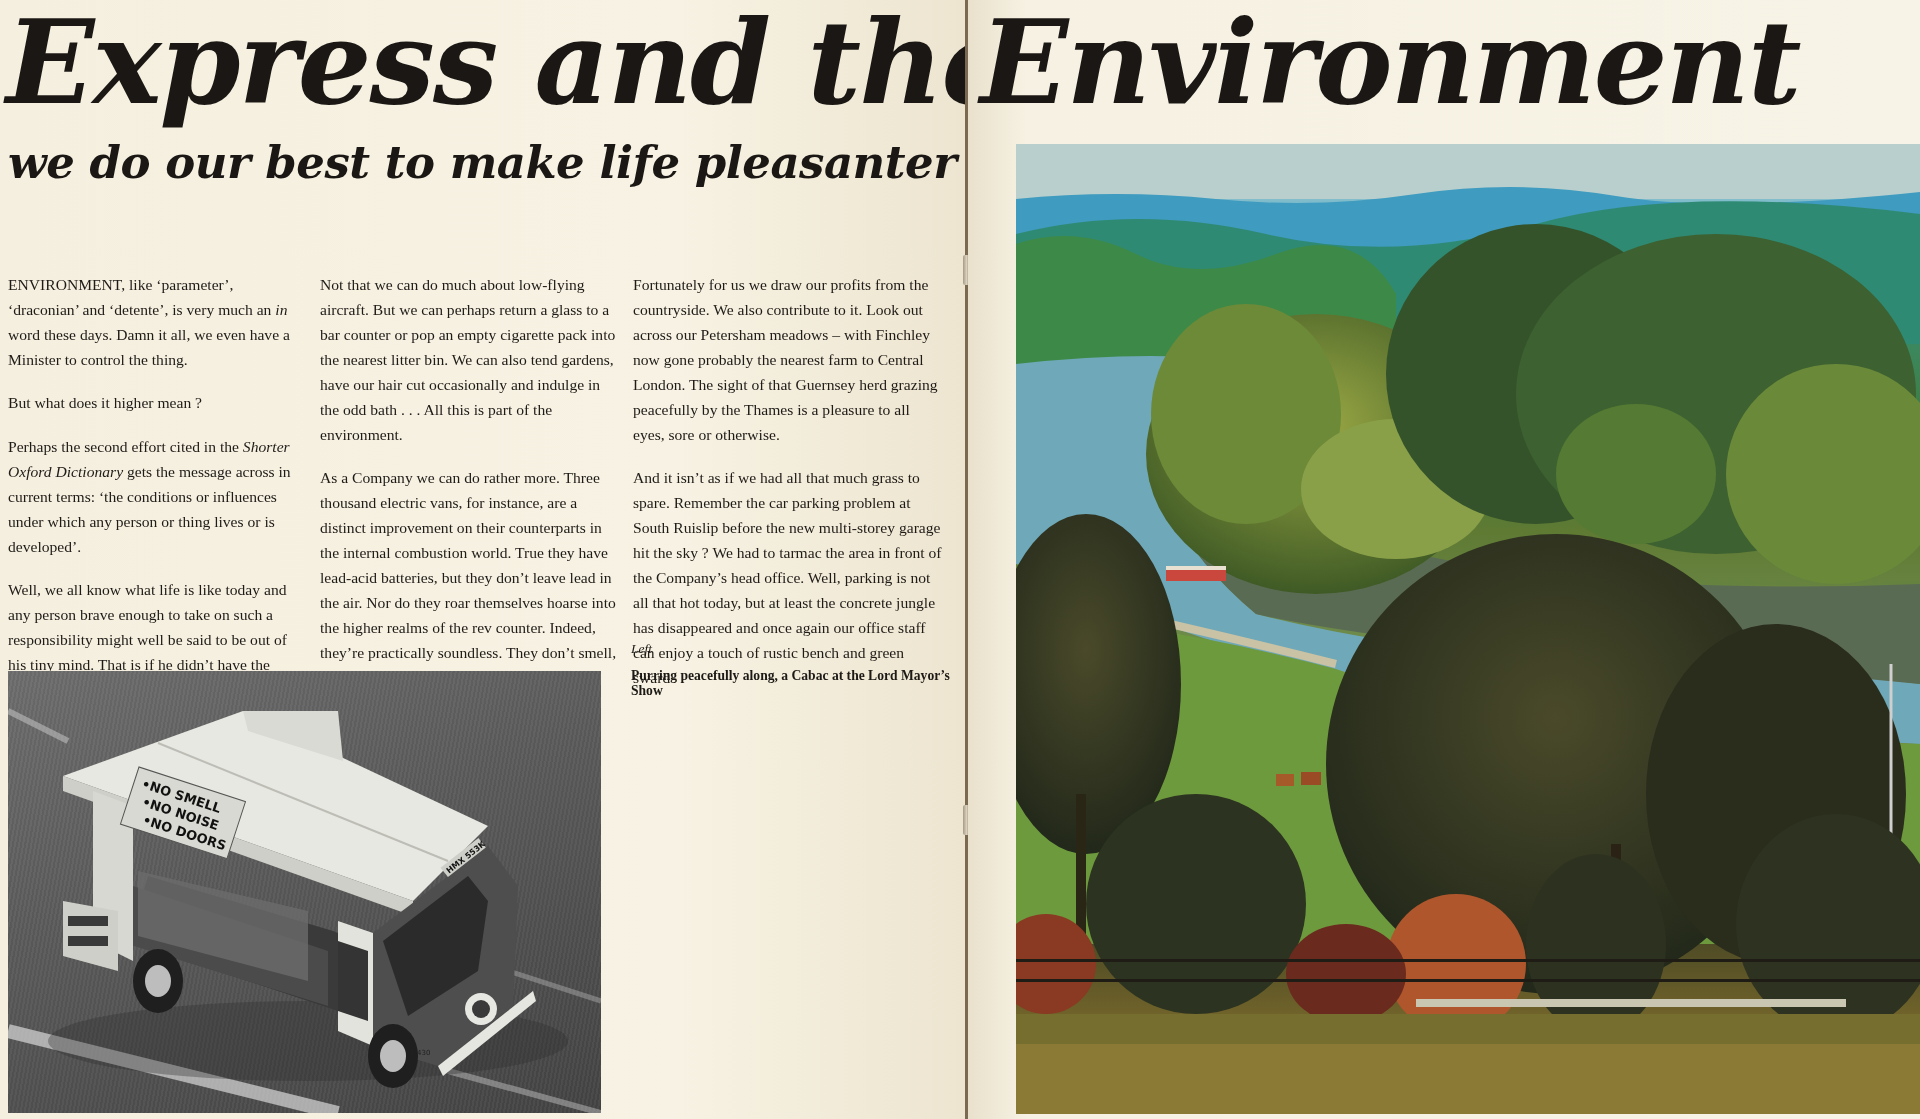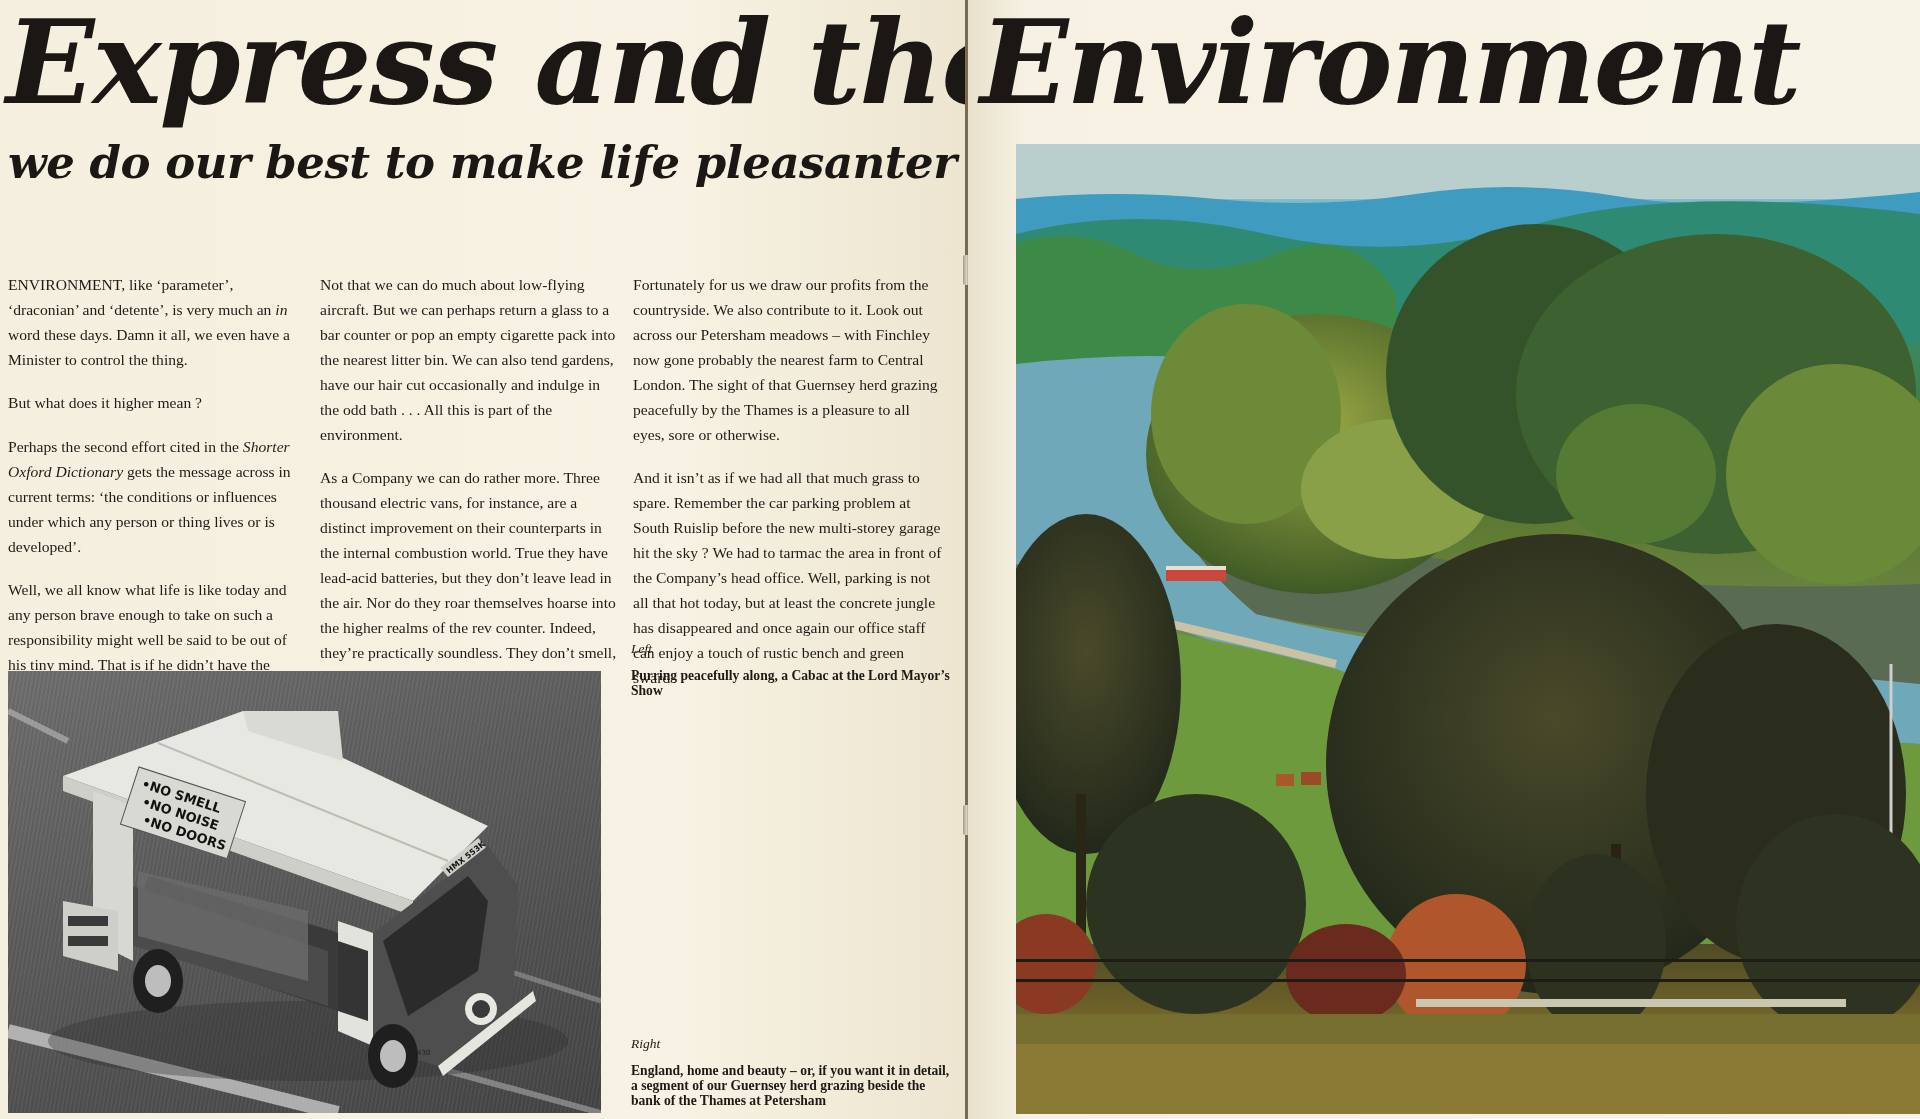--- a/index.html
+++ b/index.html
@@ -109,24 +109,20 @@
     <div class="col col-3">
       <p>Fortunately for us we draw our profits from the countryside. We also contribute to it. Look out across our Petersham meadows – with Finchley now gone probably the nearest farm to Central London. The sight of that Guernsey herd grazing peacefully by the Thames is a pleasure to all eyes, sore or otherwise.</p>
       <p>And it isn’t as if we had all that much grass to spare. Remember the car parking problem at South Ruislip before the new multi-storey garage hit the sky ? We had to tarmac the area in front of the Company’s head office. Well, parking is not all that hot today, but at least the concrete jungle has disappeared and once again our office staff can enjoy a touch of rustic bench and green sward</p>
     </div>
 
     <div class="caption caption-left">
       <span class="cap-label">Left</span>
       <span class="cap-text">Purring peacefully along, a Cabac at the Lord Mayor’s Show</span>
     </div>
 
-    <div class="caption caption-right">
-      <span class="cap-label">Right</span>
-      <span class="cap-text">England, home and beauty – or, if you want it in detail, a segment of our Guernsey herd grazing beside the bank of the Thames at Petersham</span>
-    </div>
 
     <div class="van-photo">
       <svg viewBox="0 0 593 442" preserveAspectRatio="none">
 
         <path d="M0 40 L60 70" stroke="#bdbdbd" stroke-width="6" opacity="0.6"></path>
         <path d="M0 360 L330 442" stroke="#d8d8d8" stroke-width="14" opacity="0.7"></path>
         <path d="M440 400 L593 442" stroke="#bdbdbd" stroke-width="6" opacity="0.5"></path>
         <path d="M470 290 L593 330" stroke="#bdbdbd" stroke-width="5" opacity="0.4"></path>
 
         <ellipse cx="300" cy="370" rx="260" ry="40" fill="#2f2f2f" opacity="0.35"></ellipse>

